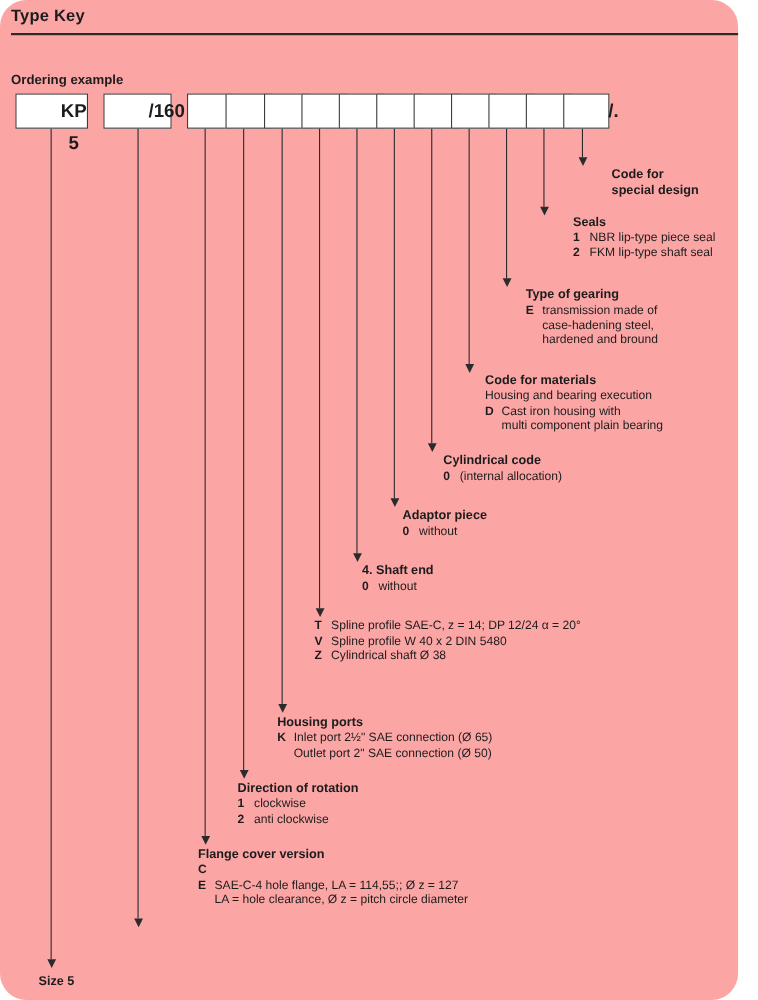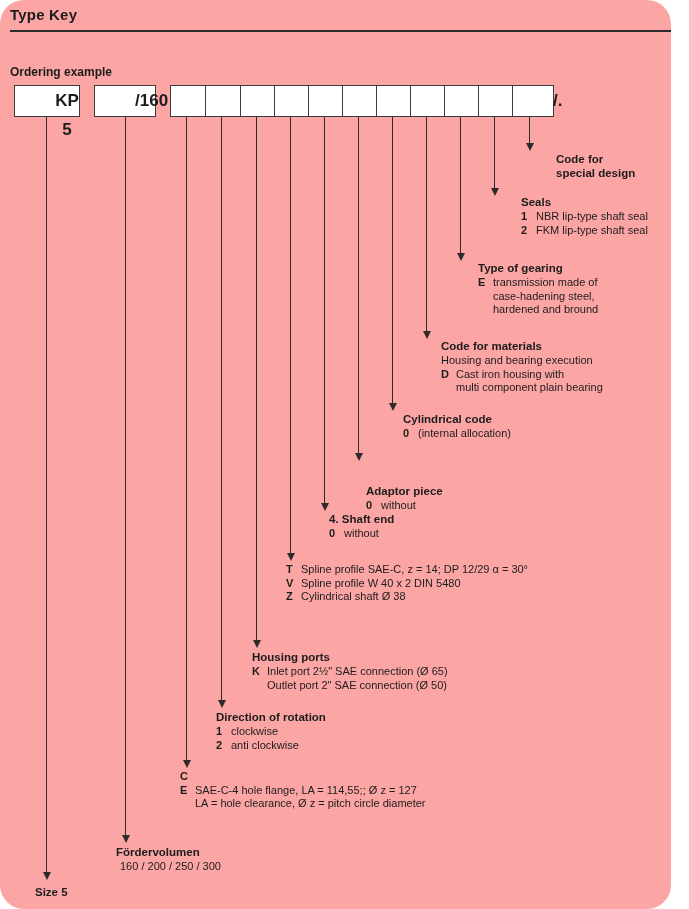--- a/index.html
+++ b/index.html
@@ -92,21 +92,21 @@
 
   <div class="label" style="left:556px;top:152px">
     <div class="h">Code for
 special design</div>
   </div>
 
   <div class="label" style="left:521px;top:195px">
     <div class="h">Seals</div>
     <div class="row">
       <span class="k">1</span>
-      <span class="t">NBR lip-type shaft seal</span>
+      <span class="t">NBR lip-type piece seal</span>
     </div>
     <div class="row">
       <span class="k">2</span>
       <span class="t">FKM lip-type shaft seal</span>
     </div>
   </div>
 
   <div class="label" style="left:478px;top:261px">
     <div class="h">Type of gearing</div>
     <div class="row">
@@ -137,40 +137,40 @@
   </div>
 
   <div class="label" style="left:403px;top:412px">
     <div class="h">Cylindrical code</div>
     <div class="row">
       <span class="k">0</span>
       <span class="t">(internal allocation)</span>
     </div>
   </div>
 
-  <div class="label" style="left:366px;top:484px">
+  <div class="label" style="left:366px;top:462px">
     <div class="h">Adaptor piece</div>
     <div class="row">
       <span class="k">0</span>
       <span class="t">without</span>
     </div>
   </div>
 
   <div class="label" style="left:329px;top:512px">
     <div class="h">4. Shaft end</div>
     <div class="row">
       <span class="k">0</span>
       <span class="t">without</span>
     </div>
   </div>
 
   <div class="label" style="left:286px;top:563px">
     <div class="row">
       <span class="k">T</span>
-      <span class="t">Spline profile SAE-C, z = 14; DP 12/29 α = 30°</span>
+      <span class="t">Spline profile SAE-C, z = 14; DP 12/24 α = 20°</span>
     </div>
     <div class="row">
       <span class="k">V</span>
       <span class="t">Spline profile W 40 x 2 DIN 5480</span>
     </div>
     <div class="row">
       <span class="k">Z</span>
       <span class="t">Cylindrical shaft Ø 38</span>
     </div>
   </div>
@@ -193,35 +193,32 @@
       <span class="k">1</span>
       <span class="t">clockwise</span>
     </div>
     <div class="row">
       <span class="k">2</span>
       <span class="t">anti clockwise</span>
     </div>
   </div>
 
   <div class="label" style="left:180px;top:770px">
+    <div class="h">Flange cover version</div>
     <div class="row">
       <span class="k">C</span>
     </div>
     <div class="row">
       <span class="k">E</span>
       <span class="t">SAE-C-4 hole flange, LA = 114,55;; Ø z = 127</span>
     </div>
     <div class="row">
       <span class="k"></span>
       <span class="t">LA = hole clearance, Ø z = pitch circle diameter</span>
     </div>
   </div>
 
-  <div class="label" style="left:116px;top:845px">
-    <div class="h">Fördervolumen</div>
-    <div class="vals">160 / 200 / 250 / 300</div>
-  </div>
 
   <div class="label" style="left:35px;top:885px">
     <div class="h">Size 5</div>
   </div>
 
 </div>
 
 </body></html>

